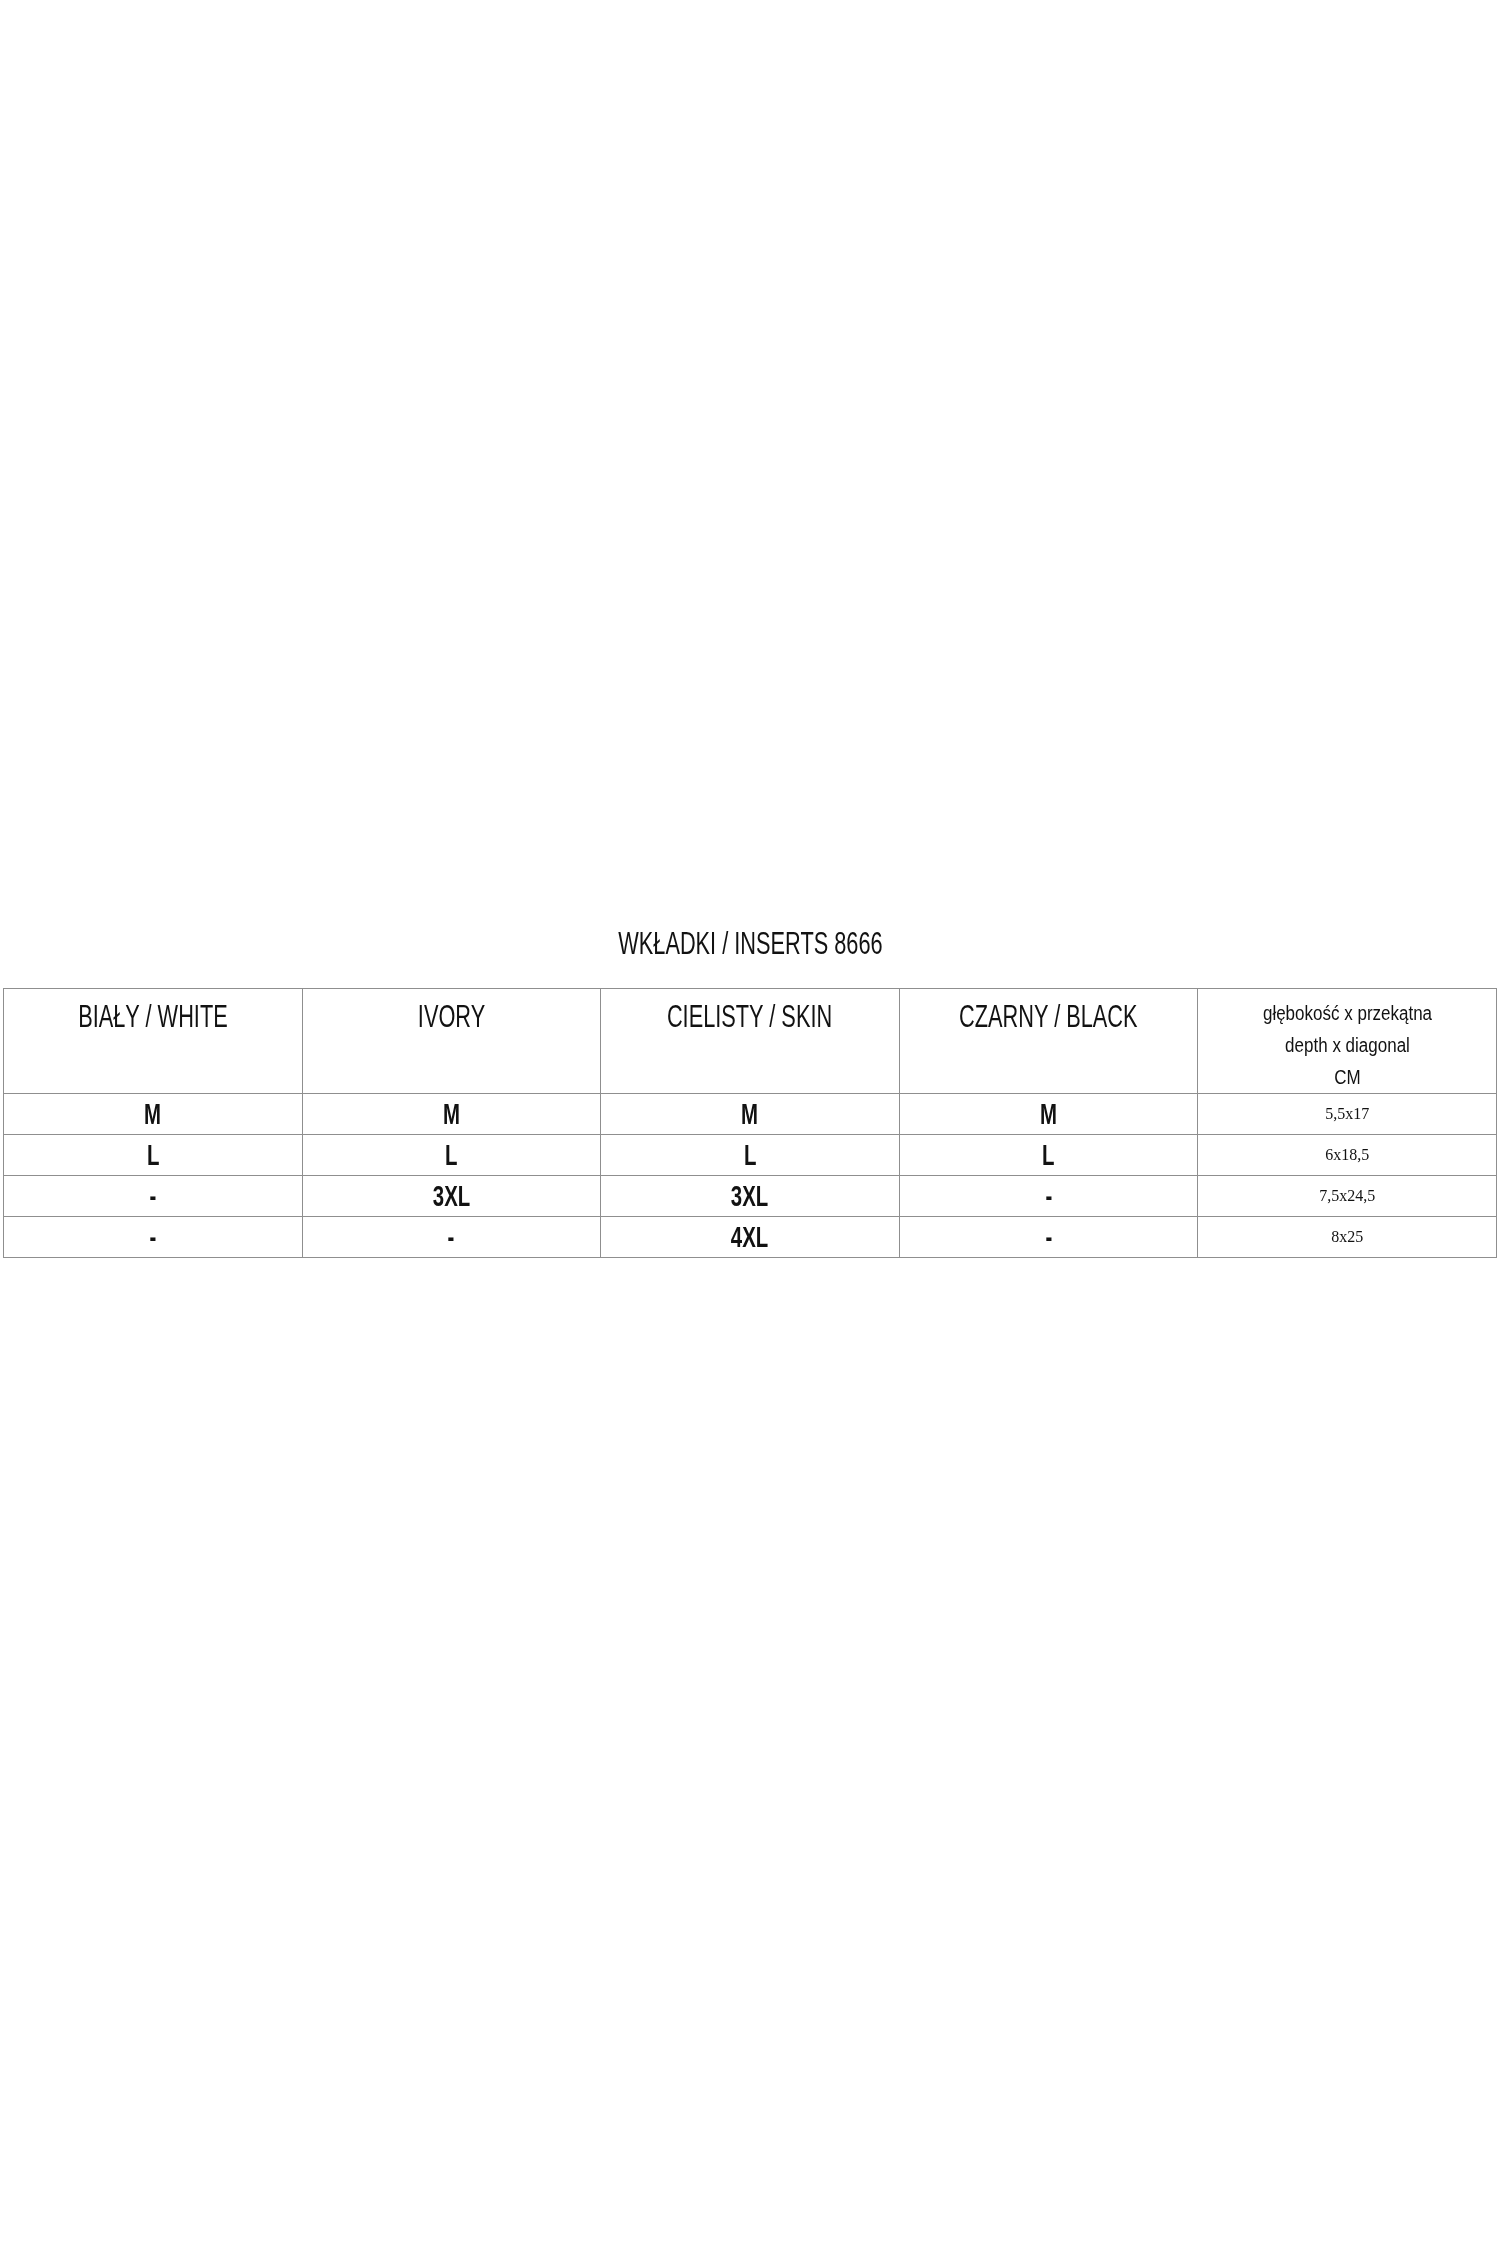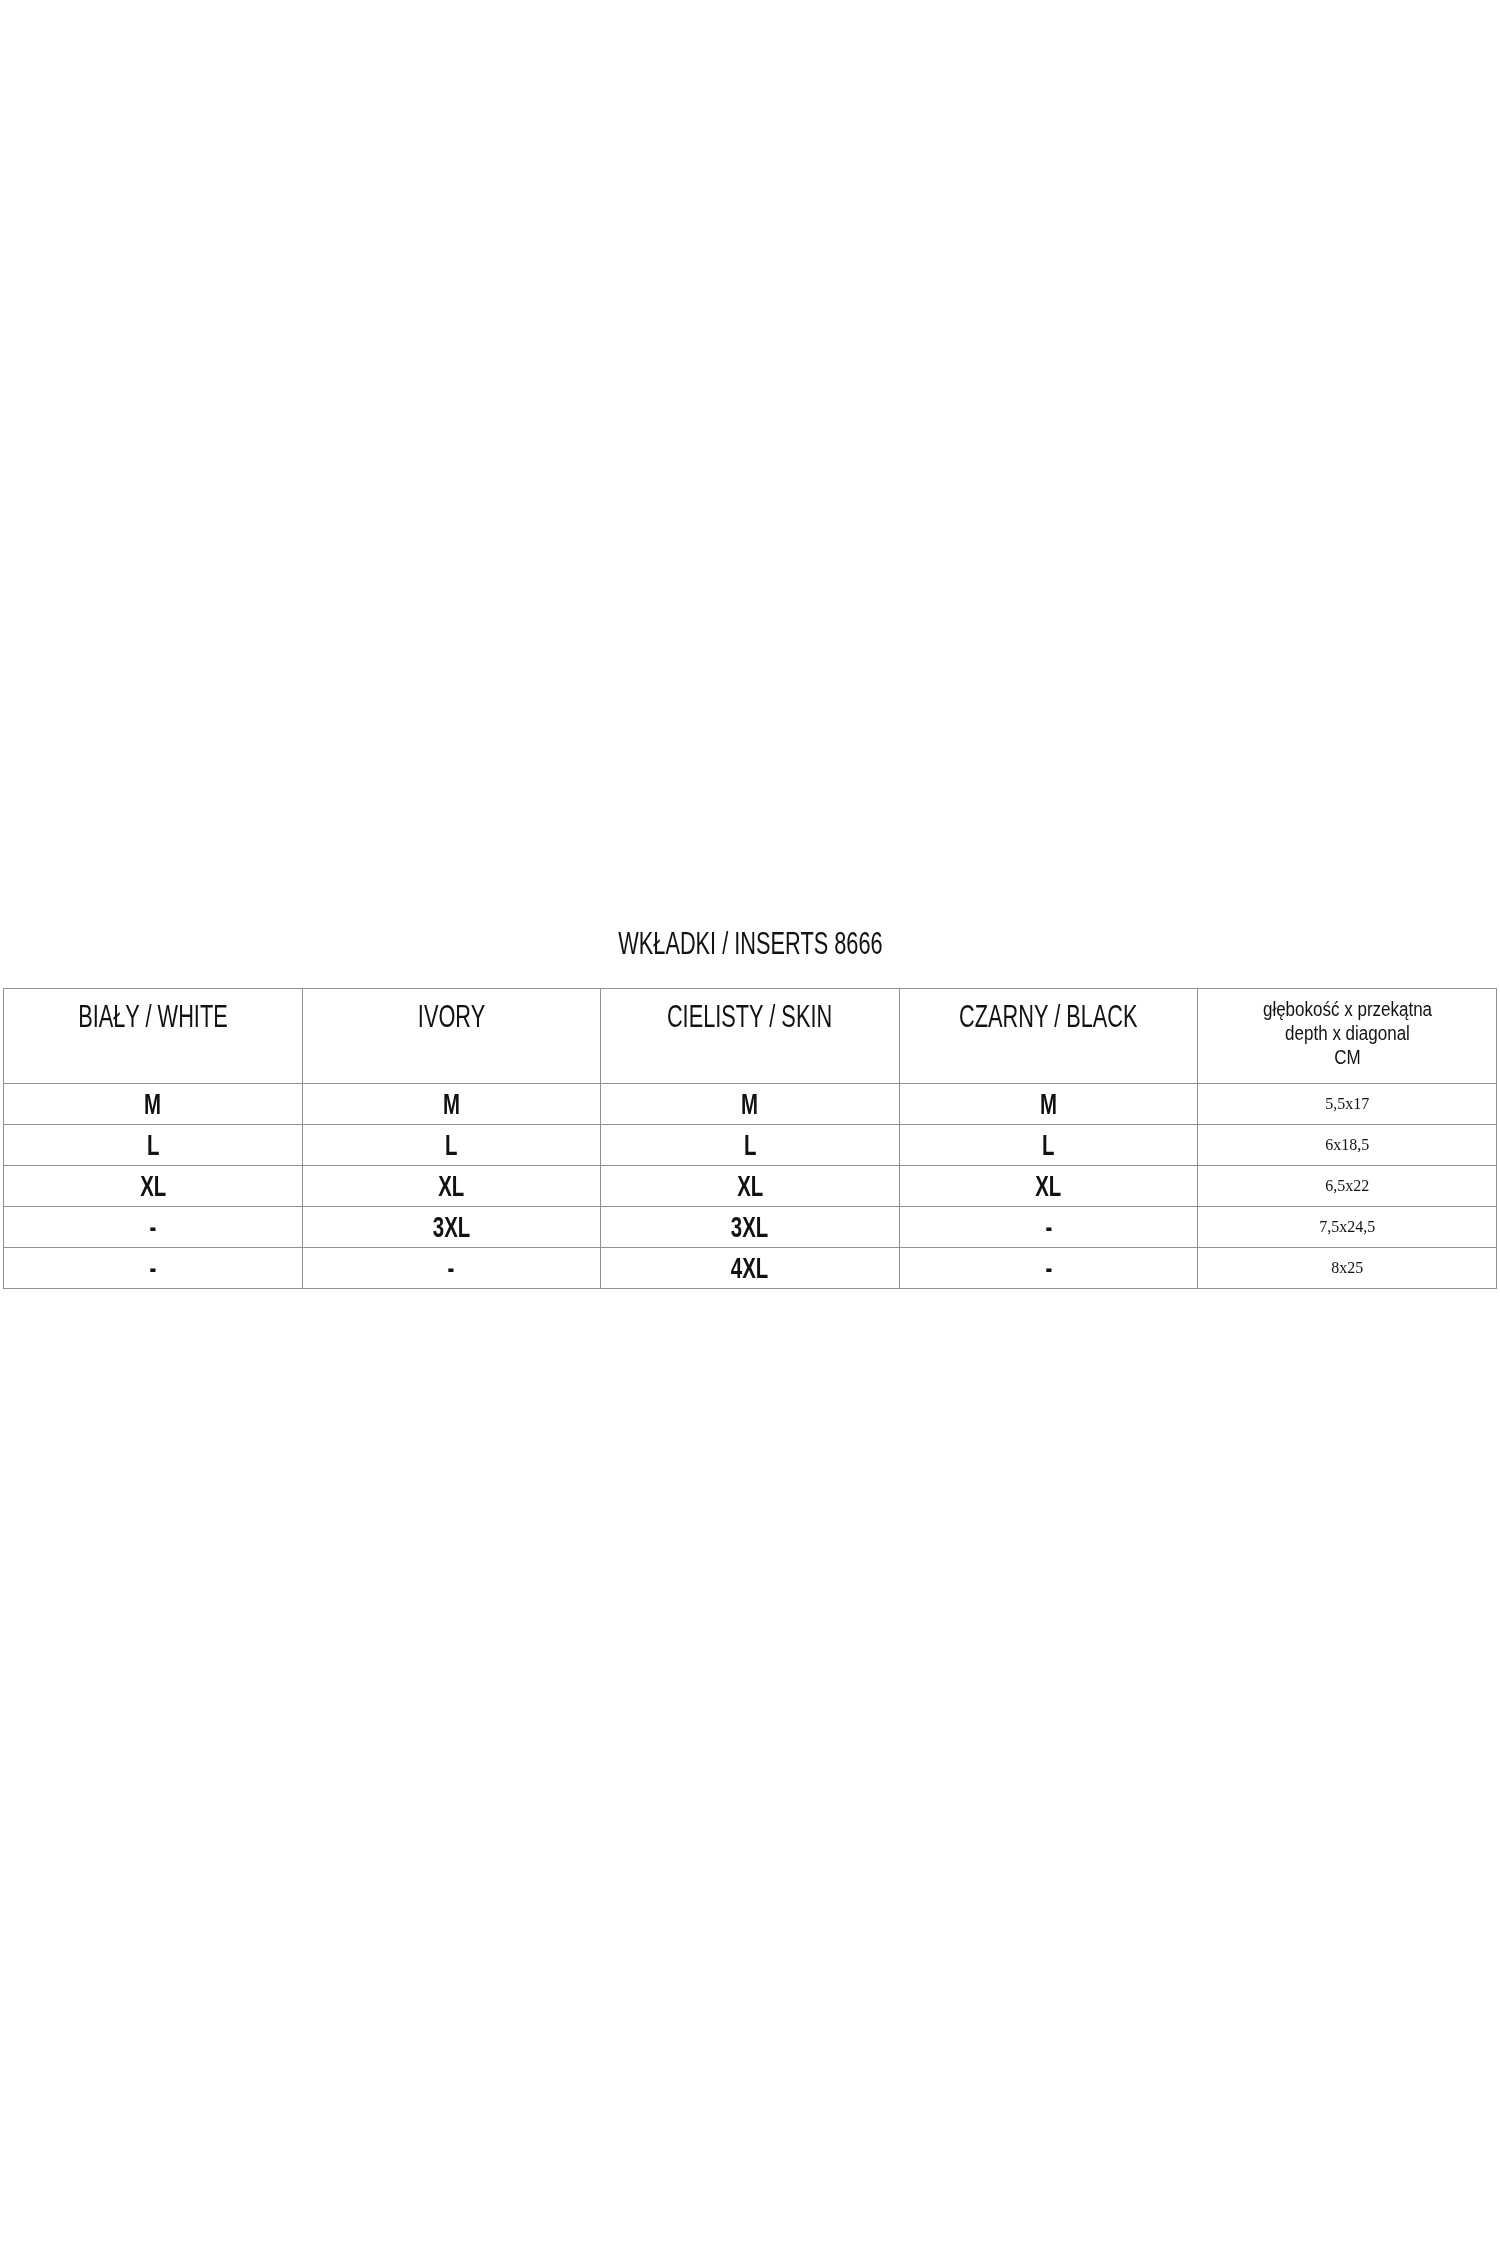--- a/index.html
+++ b/index.html
@@ -61,21 +61,21 @@
     height: 84px;
     vertical-align: top;
     padding-top: 10px;
     font-size: 32px;
     font-weight: normal;
     line-height: 34px;
   }
   .size-table thead th.cm-header {
     font-size: 20px;
     padding-top: 8px;
-    line-height: 24px;
+    line-height: 32px;
   }
   .size-table tbody td {
     height: 40px;
     font-size: 30px;
     font-weight: bold;
     line-height: 40px;
   }
   .size-table tbody td.cm-cell {
     font-family: "Liberation Serif", serif;
     font-weight: normal;
@@ -129,27 +129,20 @@
         <td class="cm-cell">5,5x17</td>
       </tr>
       <tr>
         <td><span class="cond">L</span></td>
         <td><span class="cond">L</span></td>
         <td><span class="cond">L</span></td>
         <td><span class="cond">L</span></td>
         <td class="cm-cell">6x18,5</td>
       </tr>
       <tr>
-        <td><span class="cond">XL</span></td>
-        <td><span class="cond">XL</span></td>
-        <td><span class="cond">XL</span></td>
-        <td><span class="cond">XL</span></td>
-        <td class="cm-cell">6,5x22</td>
-      </tr>
-      <tr>
         <td><span class="cond">-</span></td>
         <td><span class="cond">3XL</span></td>
         <td><span class="cond">3XL</span></td>
         <td><span class="cond">-</span></td>
         <td class="cm-cell">7,5x24,5</td>
       </tr>
       <tr>
         <td><span class="cond">-</span></td>
         <td><span class="cond">-</span></td>
         <td><span class="cond">4XL</span></td>

